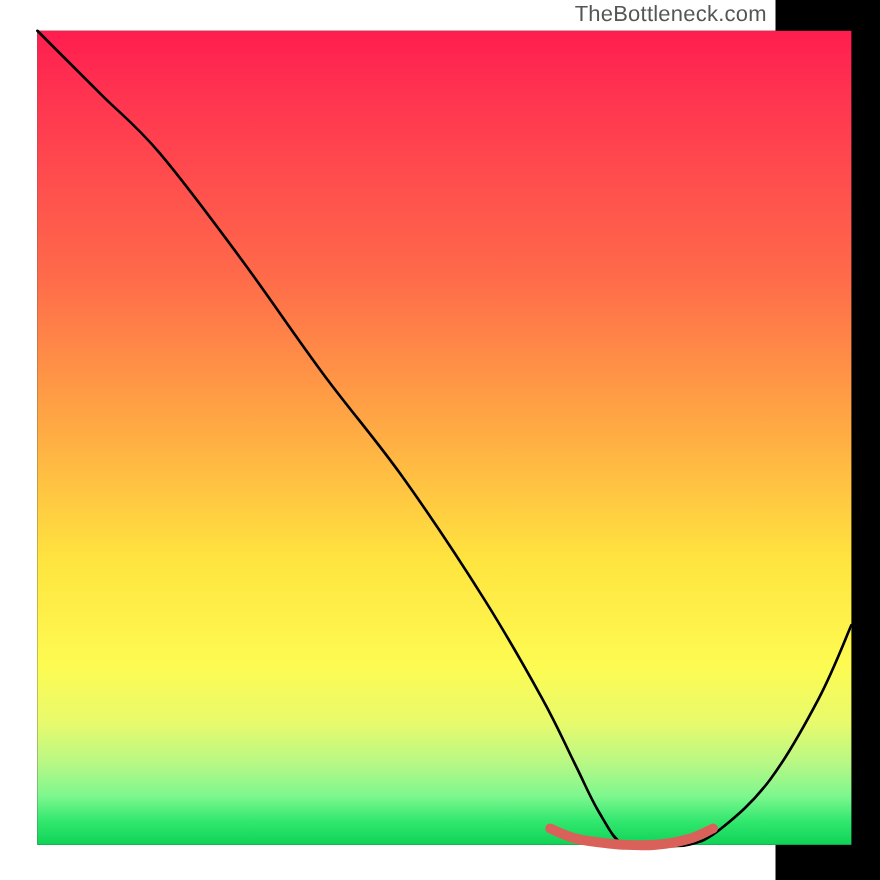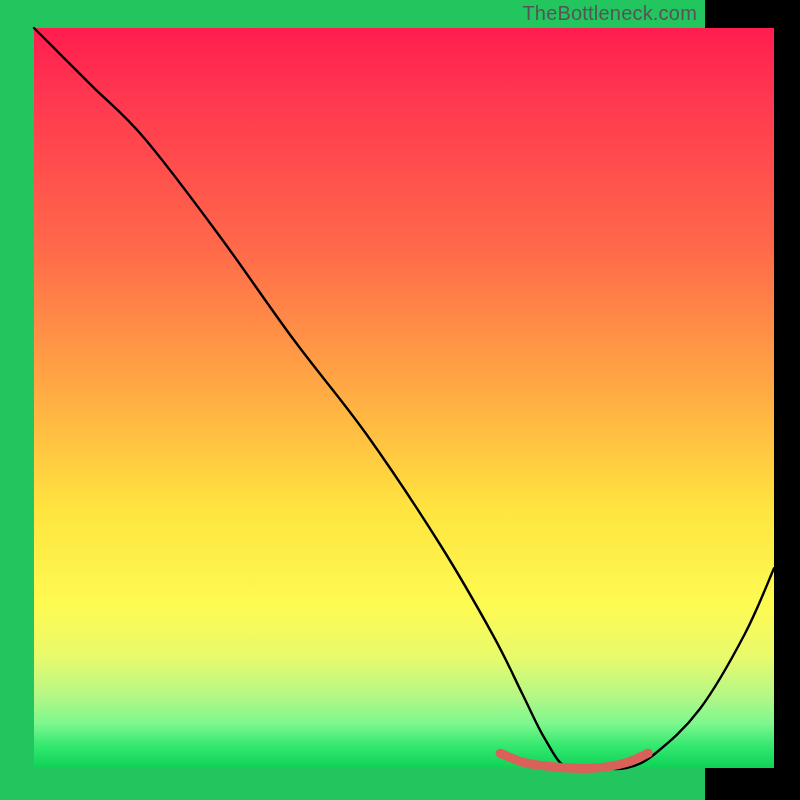--- a/index.html
+++ b/index.html
@@ -8,21 +8,21 @@
     width: 800px;
     height: 800px;
     background: #000;
     overflow: hidden;
     font-family: Arial, Helvetica, sans-serif;
   }
   .frame {
     position: relative;
     width: 705px;
     height: 800px;
-    background: #22c55e;
+    background: #ffffff;
   }
   .watermark {
     position: absolute;
     top: 2px;
     right: 8px;
     color: #555;
     font-size: 20px;
     font-weight: 500;
     letter-spacing: 0.2px;
     z-index: 10;

